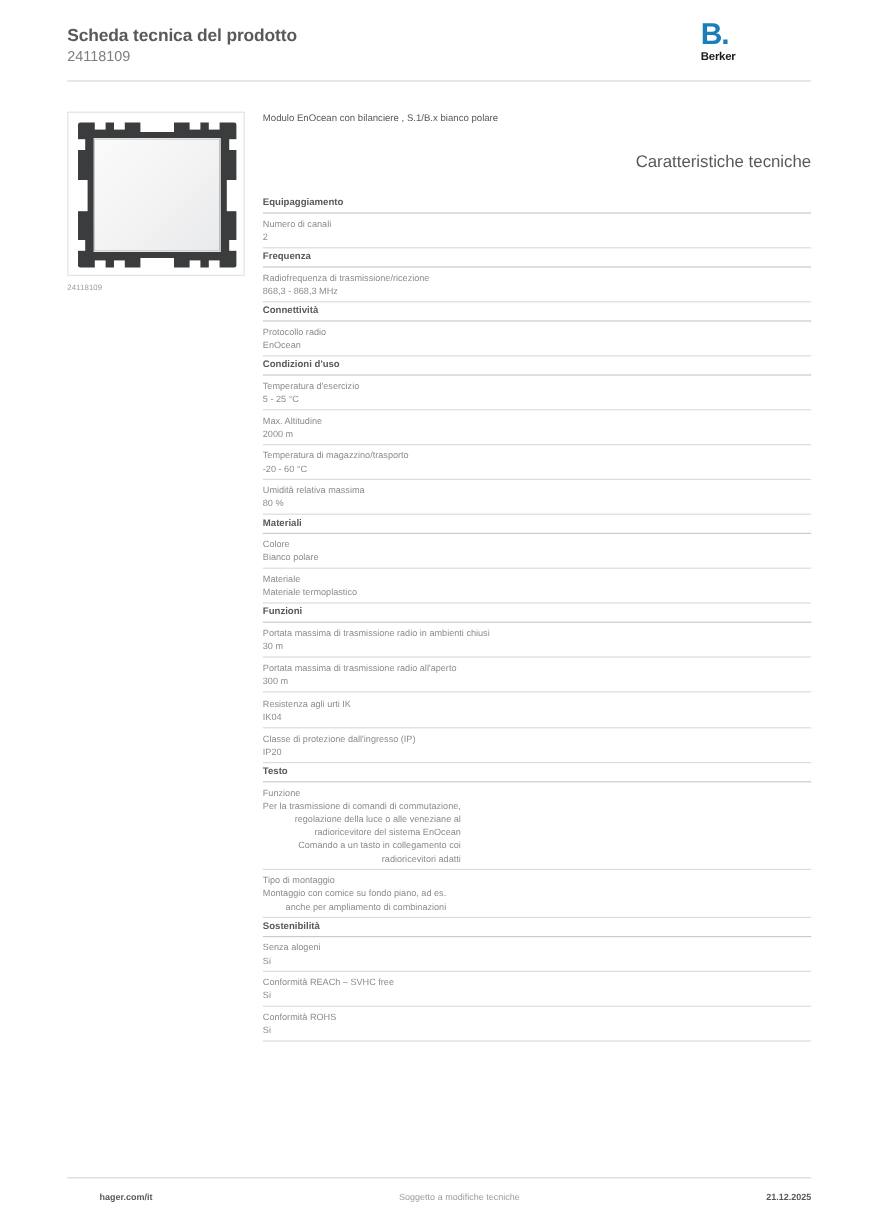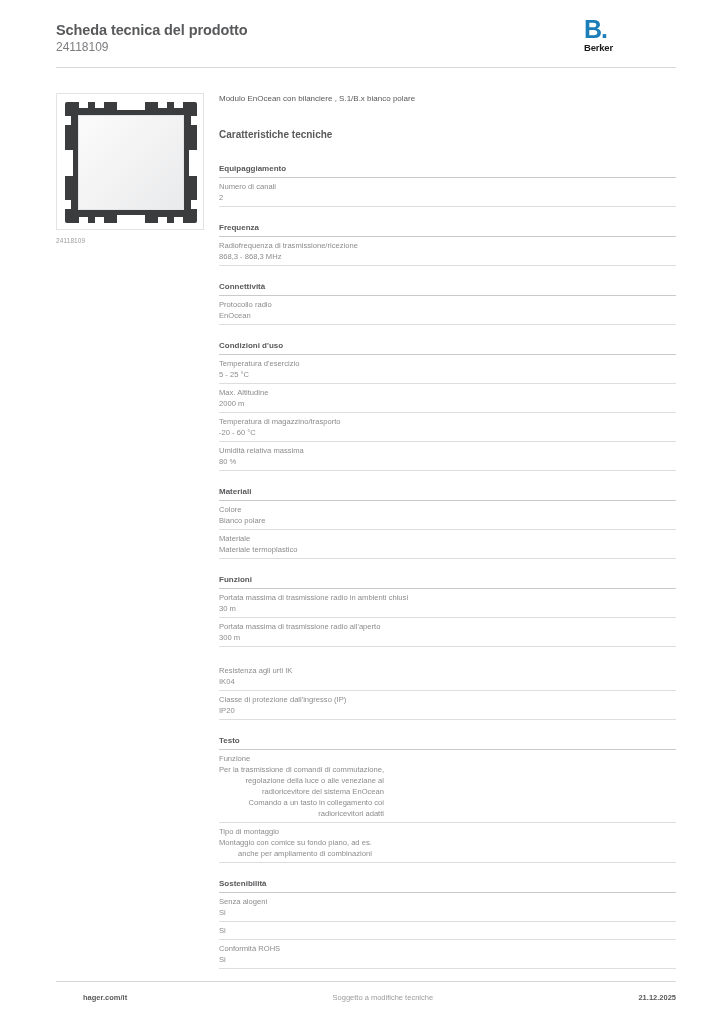--- a/index.html
+++ b/index.html
@@ -147,28 +147,29 @@
 
   .prod-name {
     font-size: 8px;
     font-weight: normal;
     color: #58595b;
     line-height: 11px;
     margin-bottom: 25px;
   }
 
   .section-title {
-    font-size: 10px;
-    font-weight: bold;
+    font-size: 14px;
+    font-weight: normal;
     color: #58595b;
     line-height: 11px;
     margin-bottom: 23px;
-  }
-
-  .group { margin-bottom: 15px; }
+    text-align: right;
+  }
+
+  .group { margin-bottom: 1px; }
 
   .group-head {
     font-size: 8px;
     font-weight: bold;
     color: #58595b;
     line-height: 11px;
     padding-bottom: 3px;
     border-bottom: 1px solid #c9cacc;
   }
 
@@ -372,20 +373,21 @@
 anche per ampliamento di combinazioni</div>
           </div>
         </div>
         <div class="group">
           <div class="group-head">Sostenibilità</div>
           <div class="row">
             <div class="row-label">Senza alogeni</div>
             <div class="row-value">Si</div>
           </div>
           <div class="row">
+            <div class="row-label">Conformità REACh – SVHC free</div>
             <div class="row-value">Si</div>
           </div>
           <div class="row">
             <div class="row-label">Conformità ROHS</div>
             <div class="row-value">Si</div>
           </div>
         </div>
       </div>
   </div>
 

